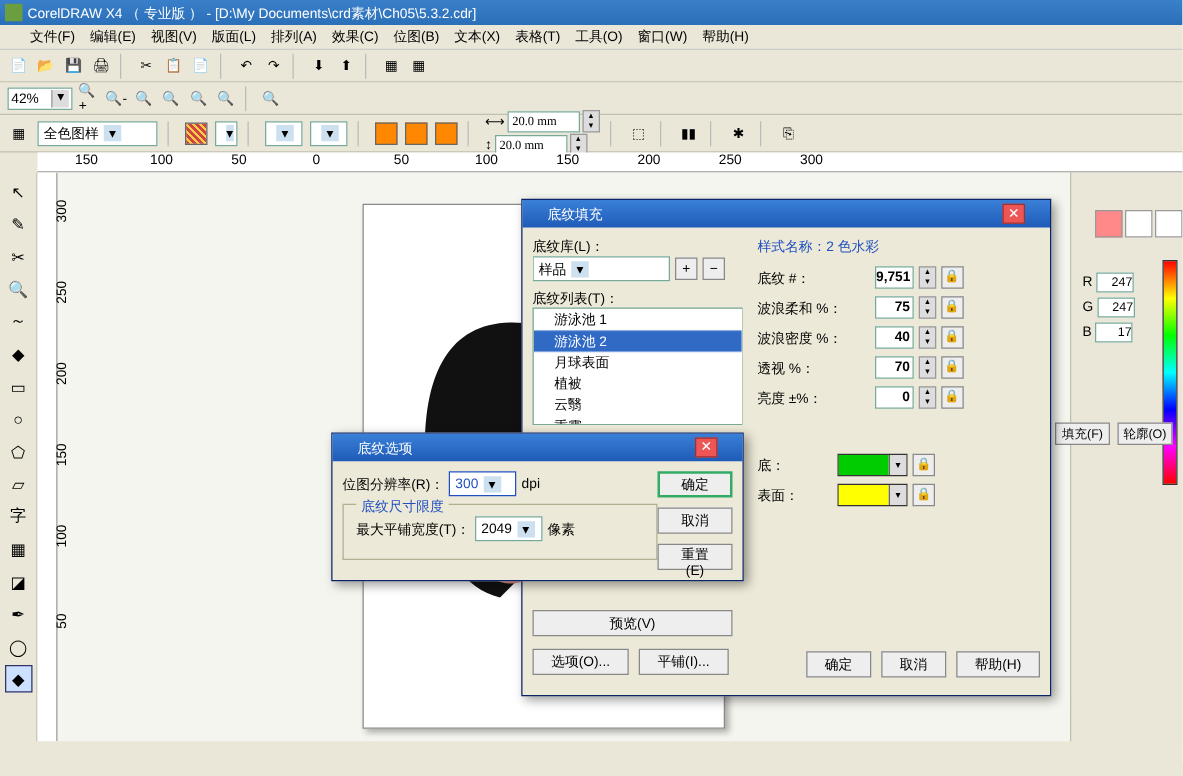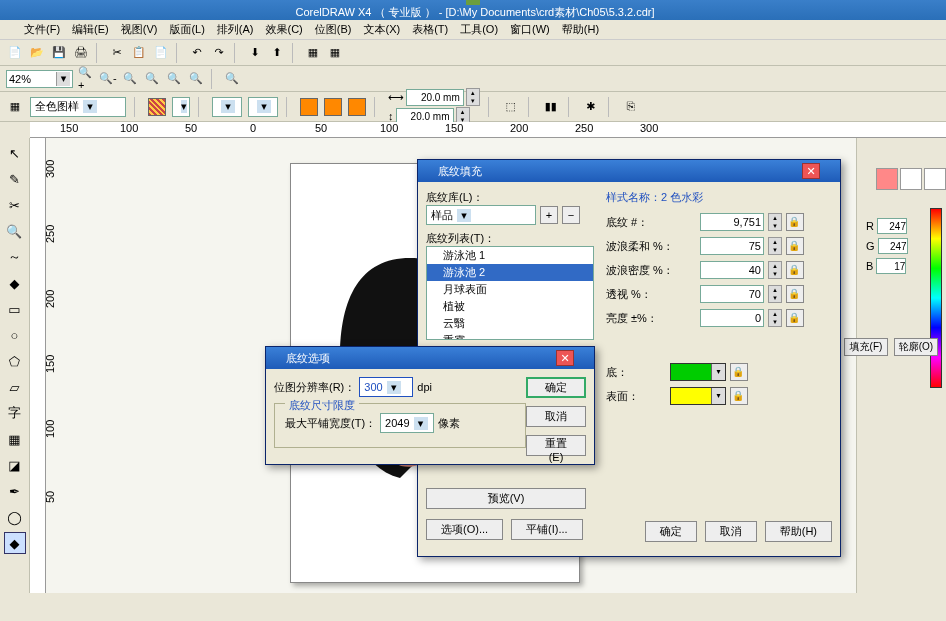--- a/index.html
+++ b/index.html
@@ -1,35 +1,35 @@
 <!DOCTYPE html>
 <html><head>
 <meta charset="utf-8">
 <style>
 * { box-sizing: border-box; margin: 0; padding: 0; font-family: "Microsoft YaHei", SimSun, sans-serif; font-size: 11px; }
 body { width: 946px; height: 621px; background: #eae7d8; overflow: hidden; position: relative; }
 
-.titlebar { height: 20px; background: linear-gradient(#3a7fc9, #2a6fb8); color: #fff; display: flex; align-items: center; padding-left: 4px; flex-direction: column; }
+.titlebar { height: 20px; background: linear-gradient(#3a7fc9, #2a6fb8); color: #fff; display: flex; align-items: center; padding-left: 4px; }
 .titlebar .icon { width: 14px; height: 14px; background: #6b9e3f; margin-right: 4px; }
 .titlebar span { white-space: pre; }
 
 .menubar { height: 20px; background: #eae7d8; display: flex; align-items: center; padding-left: 24px; gap: 12px; border-bottom: 1px solid #ccc; }
 .menubar span { cursor: default; }
 
 .toolbar-row { height: 26px; background: #eae7d8; border-bottom: 1px solid #c0c0b0; display: flex; align-items: center; padding: 0 6px; gap: 4px; }
 .tb-btn { width: 18px; height: 18px; display: inline-flex; align-items: center; justify-content: center; border: 1px solid transparent; }
 .tb-sep { width: 6px; height: 20px; border-left: 1px solid #bbb; margin: 0 2px; }
-.zoom-combo { width: 67px; height: 18px; border: 1px solid #7a9; background: #fff; padding: 0 2px; display: flex; align-items: center; justify-content: space-between; }
+.zoom-combo { width: 52px; height: 18px; border: 1px solid #7a9; background: #fff; padding: 0 2px; display: flex; align-items: center; justify-content: space-between; }
 .zoom-combo .arrow { width: 14px; height: 14px; background: #ddd; border-left: 1px solid #999; text-align: center; line-height: 12px; }
 
 .pattern-row { height: 30px; background: #eae7d8; border-bottom: 1px solid #c0c0b0; display: flex; align-items: center; padding: 0 6px; gap: 6px; }
 .combo { height: 20px; border: 1px solid #7a9; background: #fff; display: flex; align-items: center; padding: 0 4px; }
 .combo .arrow { width: 14px; background: #cce0f0; text-align: center; margin-left: 4px; }
 .pattern-swatch { width: 18px; height: 18px; border: 1px solid #666; }
-.size-input { width: 58px; height: 17px; border: 1px solid #7a9; background: #fff; text-align: right; padding: 0 3px; font-size: 10px; }
+.size-input { width: 58px; height: 17px; border: 1px solid #7a9; background: #fff; text-align: left; padding: 0 3px; font-size: 10px; font-family: Liberation Serif, serif; }
 
 .ruler-h { height: 16px; background: #fff; border-bottom: 1px solid #999; display: flex; font-size: 9px; position: relative; margin-left: 30px; }
 .ruler-h span { position: absolute; }
 
 .workarea { display: flex; height: 455px; }
 .toolbox { width: 30px; background: #eae7d8; border-right: 1px solid #c0c0b0; display: flex; flex-direction: column; align-items: center; padding-top: 4px; gap: 4px; }
 .tool { width: 22px; height: 22px; display: flex; align-items: center; justify-content: center; border: 1px solid transparent; font-size: 13px; }
 .tool.active { border: 1px solid #336; background: #cce0ff; }
 .canvas-wrap { flex: 1; background: #f5f5ef; position: relative; overflow: hidden; }
 .ruler-v { position: absolute; left: 0; top: 0; width: 16px; height: 100%; background: #fff; border-right: 1px solid #999; font-size: 9px; }
@@ -50,21 +50,21 @@
 .dialog { position: absolute; background: #ece9d8; border: 1px solid #0a246a; box-shadow: 3px 3px 8px rgba(0,0,0,.4); }
 .dlg-title { height: 22px; background: linear-gradient(#3a80d8, #1e5bb8); color: #fff; display: flex; align-items: center; justify-content: space-between; padding: 0 20px; font-size: 12px; }
 .dlg-close { width: 18px; height: 16px; background: #e55; color: #fff; text-align: center; border: 1px solid #933; line-height: 14px; cursor: default; }
 .dlg-body { padding: 8px; }
 .fld-row { display: flex; align-items: center; margin-bottom: 6px; gap: 4px; }
 .dlg-btn { height: 21px; padding: 0 14px; border: 1px solid #888; background: #eee; }
 .dlg-btn.def { border: 2px solid #3a6; }
 .listbox { border: 1px solid #7a9; background: #fff; height: 94px; overflow-y: scroll; }
 .listbox div { padding: 1px 16px; }
 .listbox .sel { background: #316ac5; color: #fff; }
-.spin-input { width: 64px; height: 18px; border: 1px solid #7a9; text-align: right; padding-right: 2px; }
+.spin-input { width: 31px; height: 18px; border: 1px solid #7a9; text-align: right; padding-right: 2px; font-weight: bold; }
 .spinbtns { width: 14px; height: 18px; border: 1px solid #999; background: #ddd; display: inline-flex; flex-direction: column; }
 .spinbtns span { flex: 1; text-align: center; font-size: 7px; line-height: 8px; }
 .lockbtn { width: 18px; height: 18px; border: 1px solid #888; background: #eee; text-align: center; line-height: 16px; font-size: 10px; }
 .color-btn { width: 56px; height: 18px; border: 1px solid #333; display: flex; }
 .color-btn .sw { flex: 1; }
 .color-btn .dd { width: 14px; background: #ddd; border-left: 1px solid #666; text-align: center; font-size: 8px; line-height: 16px; }
 .sq-btn { width: 18px; height: 18px; border: 1px solid #888; background: #eee; text-align: center; line-height: 16px; }
 .fieldset { border: 1px solid #b0b090; padding: 8px 10px; margin-top: 4px; }
 .fieldset-label { color: #2050c0; margin-top: -14px; background: #ece9d8; width: fit-content; padding: 0 4px; font-size: 11px; }
 </style>

